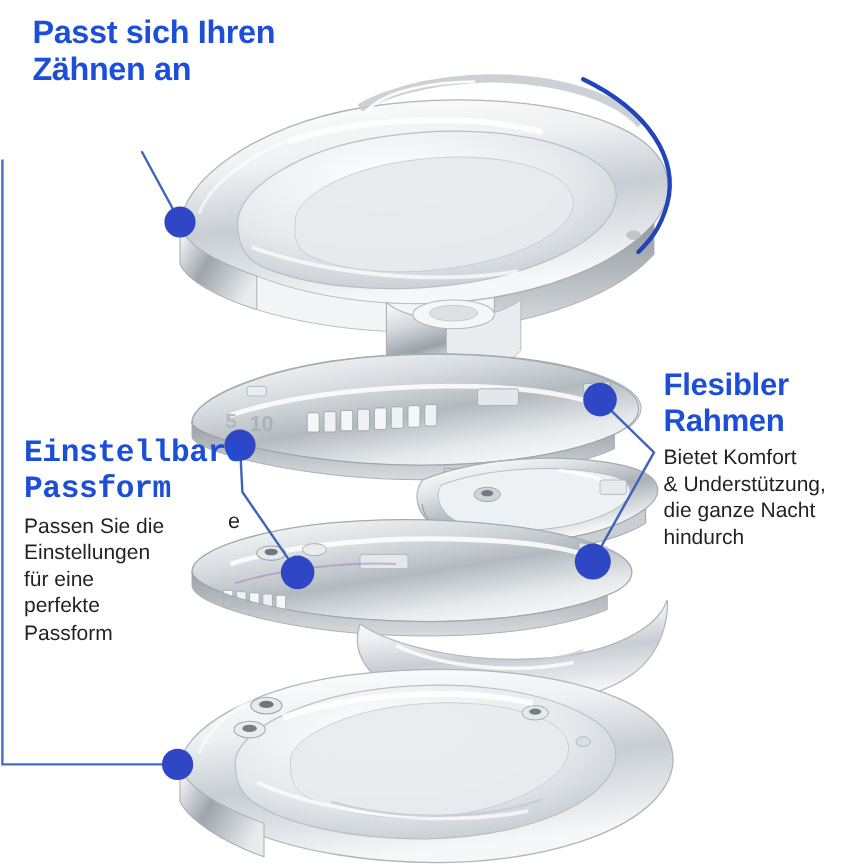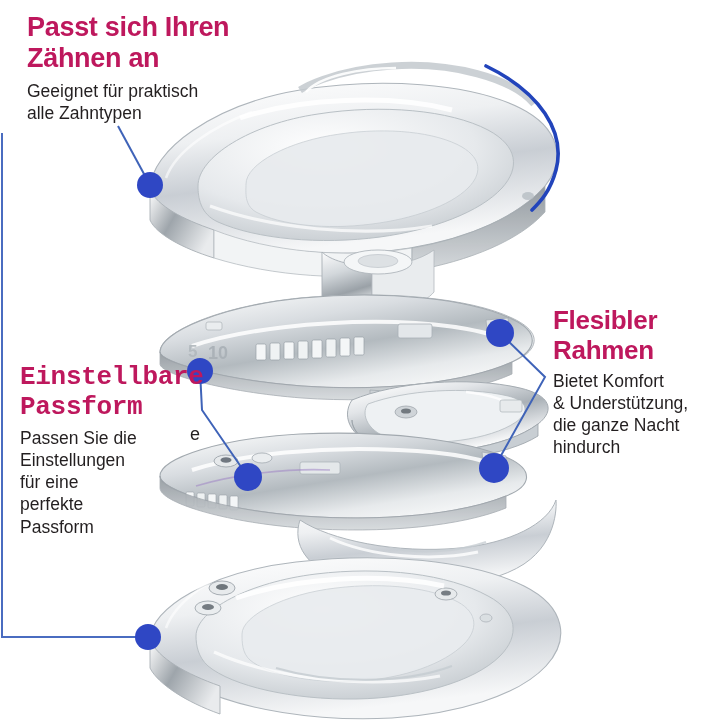--- a/index.html
+++ b/index.html
@@ -26,21 +26,21 @@
     height: 722px;
   }
 
   
   .callout { position: absolute; }
   .callout .c-title {
     font-weight: bold;
     font-size: 27px;
     line-height: 1.16;
     letter-spacing: -0.3px;
-    color: #be185d;
+    color: #1d4ed8;
     margin: 0 0 5px 0;
     white-space: pre-line;
   }
   .callout .c-body {
     font-size: 17.5px;
     line-height: 1.26;
     color: #231f20;
     margin: 0;
     white-space: pre-line;
   }
@@ -327,22 +327,20 @@
     <circle cx="200" cy="371" r="13" fill="#2f47c4"></circle>
     <circle cx="500" cy="333" r="14" fill="#2f47c4"></circle>
     <circle cx="494" cy="468" r="15" fill="#2f47c4"></circle>
     <circle cx="248" cy="477" r="14" fill="#2f47c4"></circle>
     <circle cx="148" cy="637" r="13" fill="#2f47c4"></circle>
   </svg>
 
   <div class="callout" id="callout-fit">
     <p class="c-title">Passt sich Ihren
 Zähnen an</p>
-    <p class="c-body">Geeignet für praktisch
-alle Zahntypen</p>
   </div>
 
   <div class="callout" id="callout-frame">
     <p class="c-title">Flesibler
 Rahmen</p>
     <p class="c-body">Bietet Komfort
 &amp; Understützung,
 die ganze Nacht
 hindurch</p>
   </div>

